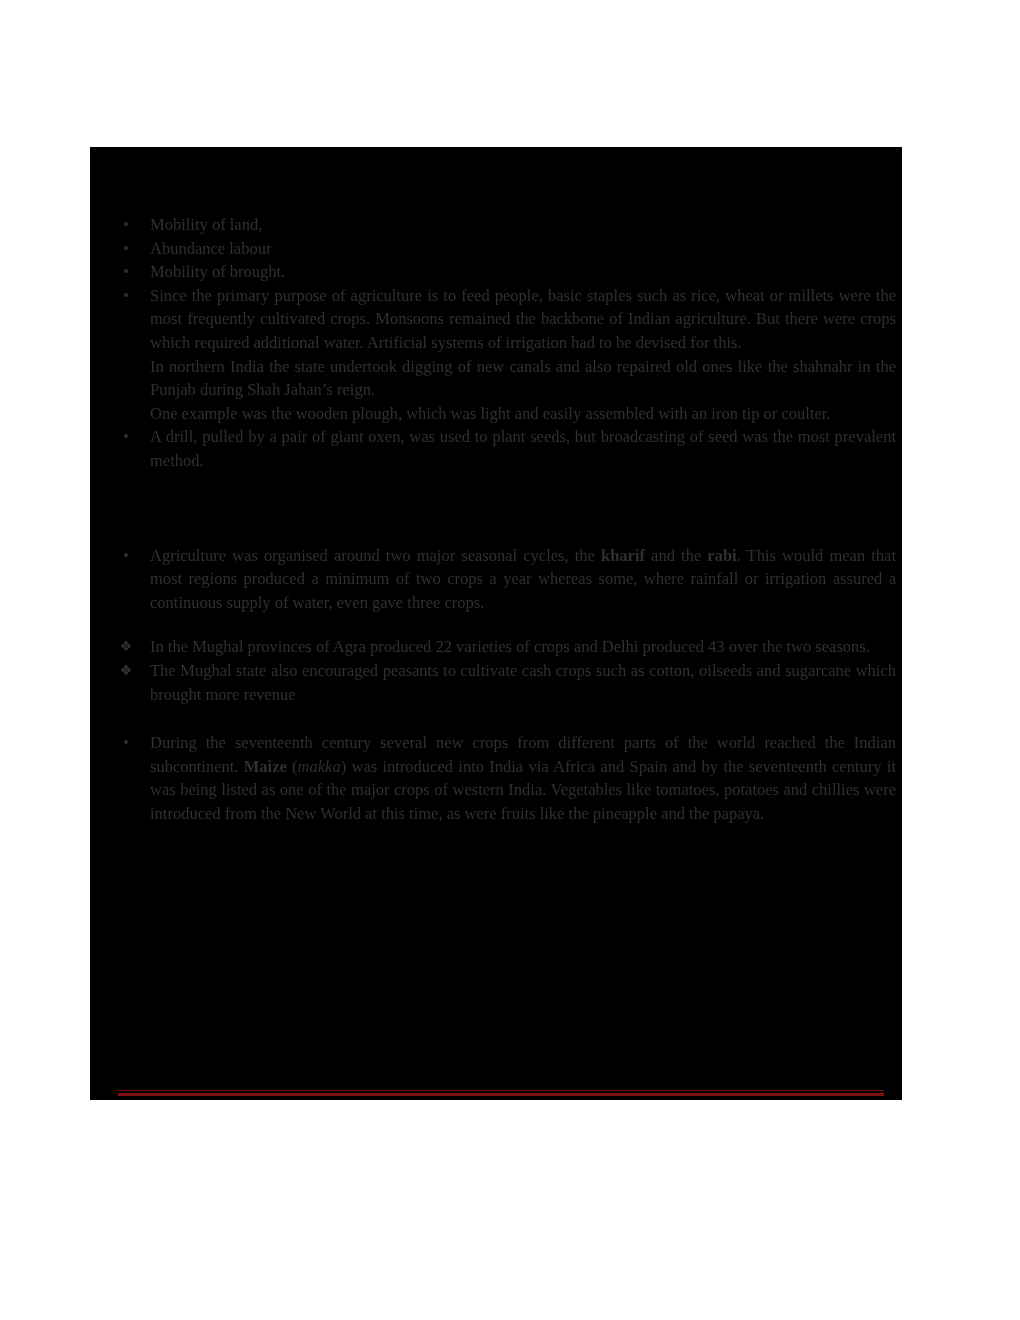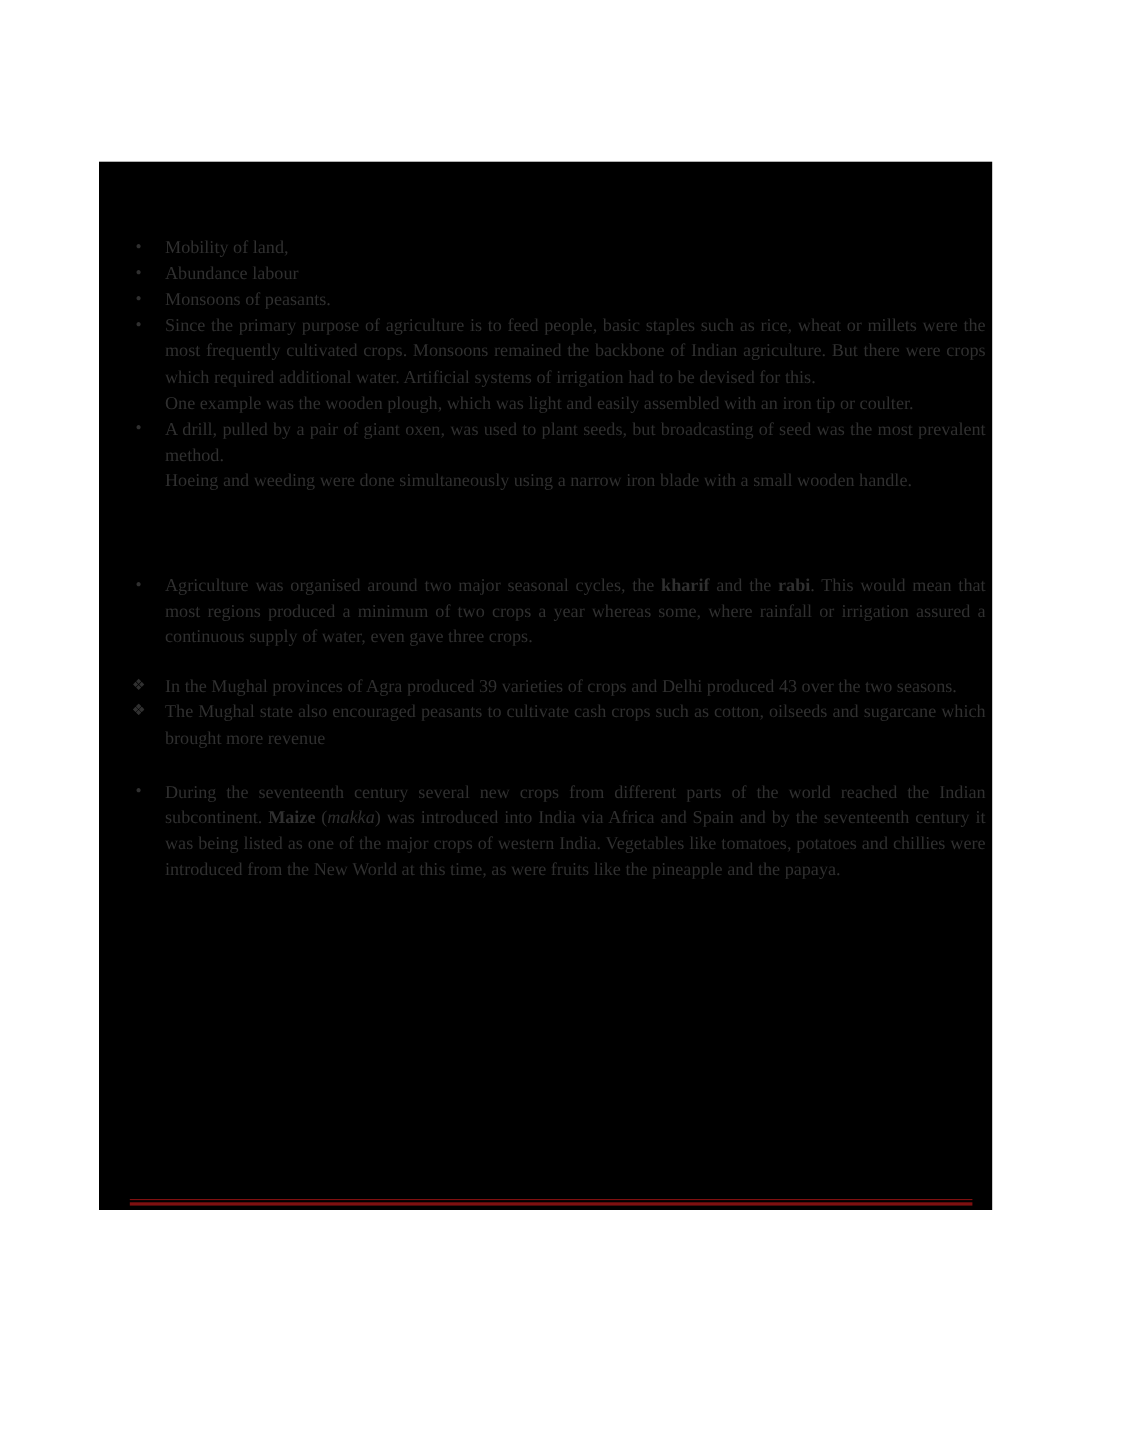--- a/index.html
+++ b/index.html
@@ -60,26 +60,26 @@
   }
 </style>
 </head>
 <body>
 
 <div class="page" style="background: rgb(255, 255, 255);">
   <div class="content-box" style="background: rgb(0, 0, 0);">
     <div class="blocks" id="blocks" style="color: rgb(48, 48, 48);">
         <div class="block"><span class="marker disc">•</span><span>Mobility of land,</span></div>
         <div class="block"><span class="marker disc">•</span><span>Abundance labour</span></div>
-        <div class="block"><span class="marker disc">•</span><span>Monsoons of peasants.</span></div>
+        <div class="block"><span class="marker disc">•</span><span>Mobility of brought.</span></div>
         <div class="block"><span class="marker disc">•</span><span>Since the primary purpose of agriculture is to feed people, basic staples such as rice, wheat or millets were the most frequently cultivated crops. Monsoons remained the backbone of Indian agriculture. But there were crops which required additional water. Artificial systems of irrigation had to be devised for this.</span></div>
+        <div class="block"><span>In northern India the state undertook digging of new canals and also repaired old ones like the shahnahr in the Punjab during Shah Jahan’s reign.</span></div>
         <div class="block"><span>One example was the wooden plough, which was light and easily assembled with an iron tip or coulter.</span></div>
         <div class="block"><span class="marker disc">•</span><span>A drill, pulled by a pair of giant oxen, was used to plant seeds, but broadcasting of seed was the most prevalent method.</span></div>
-        <div class="block"><span>Hoeing and weeding were done simultaneously using a narrow iron blade with a small wooden handle.</span></div>
         <div class="block" style="margin-top: 71px;"><span class="marker disc">•</span><span>Agriculture was organised around two major seasonal cycles, the </span><span style="font-weight: bold;">kharif</span><span> and the </span><span style="font-weight: bold;">rabi</span><span>. This would mean that most regions produced a minimum of two crops a year whereas some, where rainfall or irrigation assured a continuous supply of water, even gave three crops.</span></div>
-        <div class="block" style="margin-top: 21px;"><span class="marker diamond">❖</span><span>In the Mughal provinces of Agra produced 39 varieties of crops and Delhi produced 43 over the two seasons.</span></div>
+        <div class="block" style="margin-top: 21px;"><span class="marker diamond">❖</span><span>In the Mughal provinces of Agra produced 22 varieties of crops and Delhi produced 43 over the two seasons.</span></div>
         <div class="block"><span class="marker diamond">❖</span></div>
         <div class="block"><span class="marker diamond">❖</span><span>The Mughal state also encouraged peasants to cultivate cash crops such as cotton, oilseeds and sugarcane which brought more revenue</span></div>
         <div class="block" style="margin-top: 25px;"><span class="marker disc">•</span><span>During the seventeenth century several new crops from different parts of the world reached the Indian subcontinent. </span><span style="font-weight: bold;">Maize</span><span> (</span><span style="font-style: italic;">makka</span><span>) was introduced into India via Africa and Spain and by the seventeenth century it was being listed as one of the major crops of western India. Vegetables like tomatoes, potatoes and chillies were introduced from the New World at this time, as were fruits like the pineapple and the papaya.</span></div>
       </div>
     <div class="double-rule" id="double-rule" style="color: rgb(127, 16, 16);"></div>
   </div>
 </div>
 
 </body></html>

